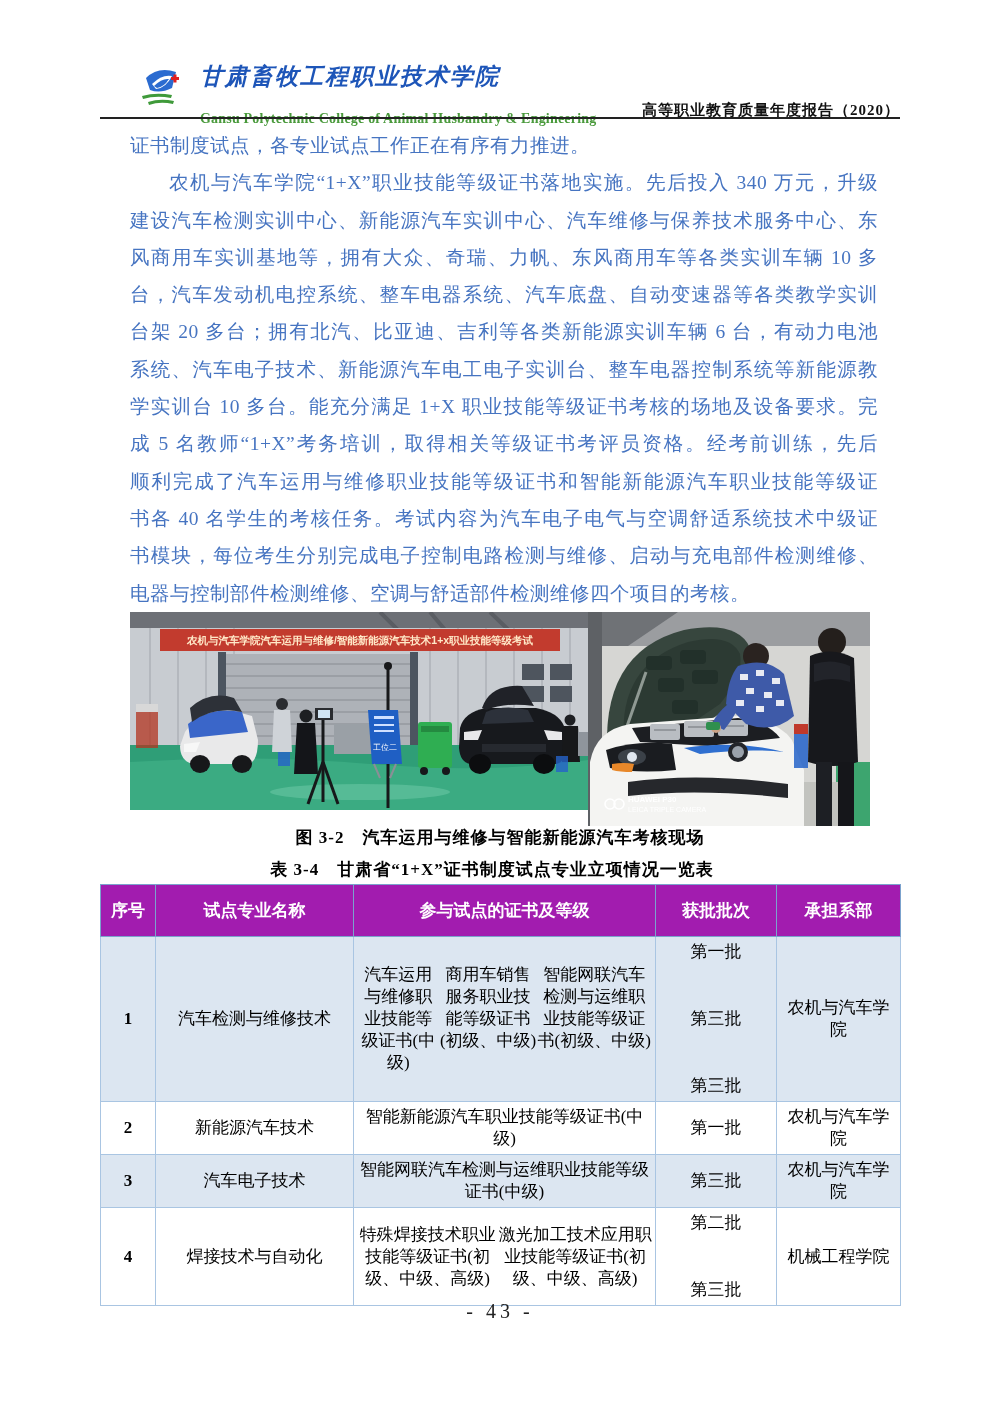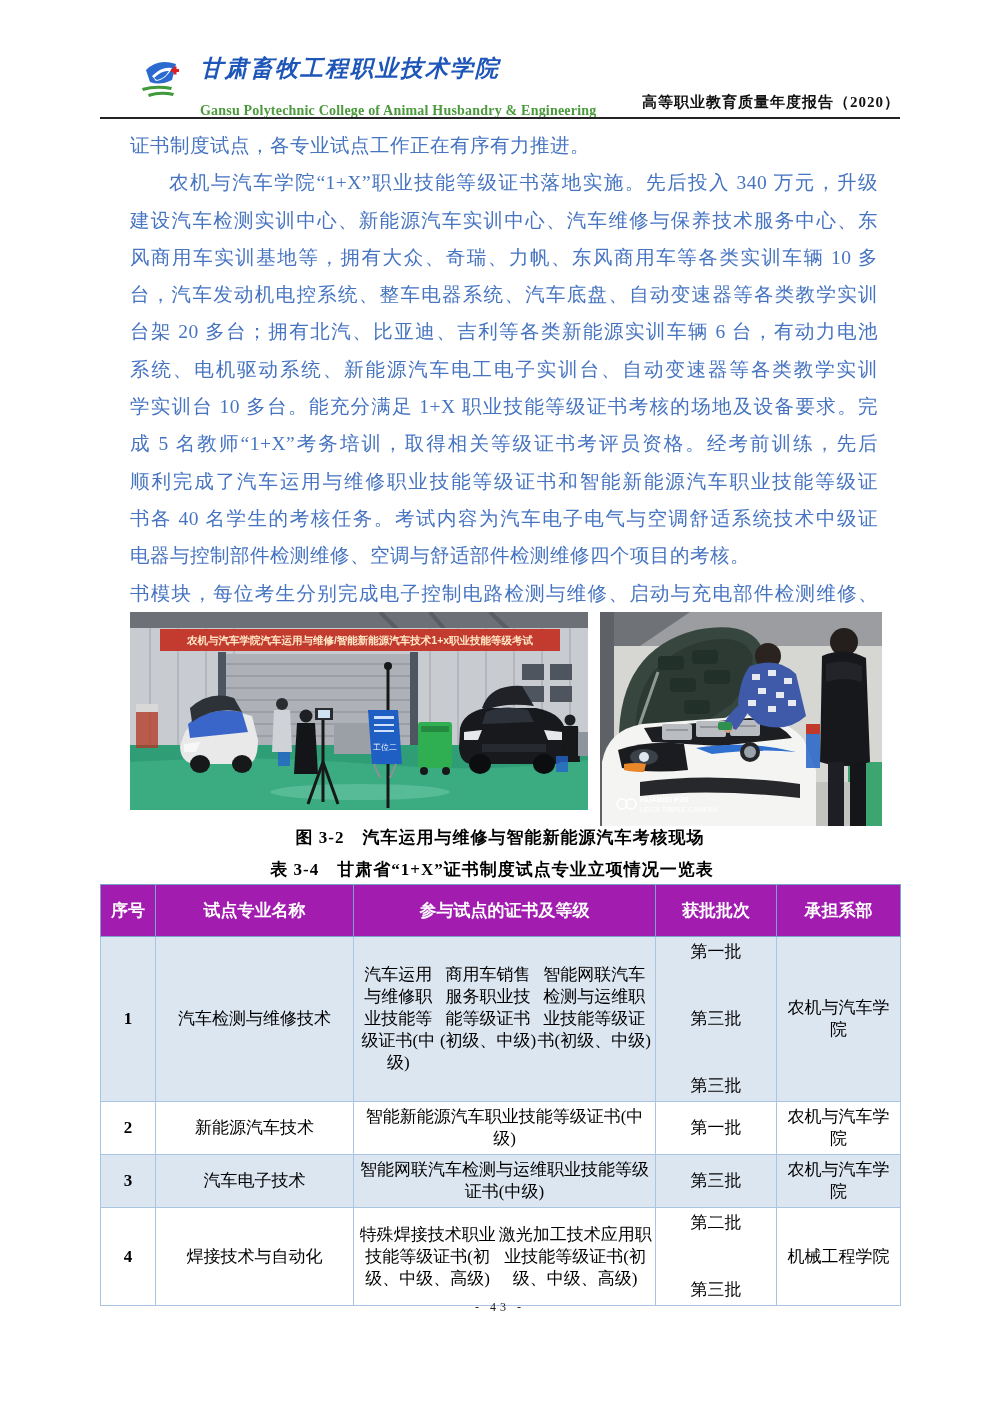--- a/index.html
+++ b/index.html
@@ -2,34 +2,34 @@
 <html><head>
 <meta charset="utf-8">
 <style>
   * { margin:0; padding:0; box-sizing:border-box; }
   html,body { background:#888; }
   .page {
     position:relative; width:1000px; height:1414px; margin:0 auto;
     background:#ffffff; font-family:"Liberation Serif", serif; overflow:hidden;
   }
   
-  .hdr { position:absolute; top:56px; left:100px; right:100px; height:62px; }
+  .hdr { position:absolute; top:64px; left:100px; right:100px; height:62px; }
   .hdr-logo { position:absolute; left:38px; top:0; display:flex; align-items:flex-start; gap:8px; }
   .hdr-logo-txt { display:flex; flex-direction:column; }
   .hdr-cn { color:#1d55b8; font-size:23px; font-weight:bold; font-style:italic; letter-spacing:2px; line-height:26px; }
   .hdr-en { color:#4a9a3c; font-size:14px; font-weight:bold; margin-top:21px; letter-spacing:.2px; }
   .hdr-right { position:absolute; right:0; bottom:6px; color:#111; font-size:15px; font-weight:600; letter-spacing:1px; }
   .hdr-rule { position:absolute; top:117px; left:100px; right:100px; height:0; border-top:2.5px solid #222; }
   
   .bodytext { position:absolute; top:127px; left:130px; width:748px; color:#4674c1; font-size:19.5px; }
   .line { line-height:37.3px; white-space:nowrap; text-align:justify; text-align-last:justify; text-justify:inter-ideograph; letter-spacing:.5px; }
   .line.nolast { text-align-last:left; }
   .line.indent { text-indent:2em; }
   
-  .photos { position:absolute; top:612px; left:130px; width:752px; display:flex; justify-content:space-between; align-items:flex-start; }
+  .photos { position:absolute; top:612px; left:130px; width:752px; display:flex; justify-content:flex-start; align-items:flex-start; }
   .photo { display:block; }
   
   .figcap { position:absolute; top:826px; left:100px; width:800px; text-align:center; font-size:17px; font-weight:bold; color:#000; letter-spacing:1px; }
   .tabcap { position:absolute; top:858px; left:92px; width:800px; text-align:center; font-size:17px; font-weight:bold; color:#000; letter-spacing:1px; }
   
   .tbl { position:absolute; top:884px; left:100px; width:800px; border-collapse:collapse; table-layout:fixed; font-size:17px; color:#000; }
   .tbl col.c1{width:55px;} .tbl col.c2{width:198px;} .tbl col.c3{width:302px;} .tbl col.c4{width:121px;} .tbl col.c5{width:124px;}
   .tbl th {
     background:#a21caf; color:#fff; font-weight:bold; font-size:17px;
     border:1px solid #7ba2cd; padding:6px 2px; height:52px; text-align:center; line-height:22px;
@@ -37,21 +37,21 @@
   .tbl td { border:1px solid #a9c5e2; text-align:center; vertical-align:middle; padding:4px 3px; line-height:22px; }
   .tbl tr.band td { background:#dce6f1; }
   .tbl tr.plain td { background:#ffffff; }
   .cell-no { font-weight:bold; }
   .certs { display:flex; }
   .cert { line-height:22px; }
   .batches { display:flex; flex-direction:column; align-items:center;gap:24px; }
   .batch + .batch { margin-top:21px; }
   .r1 td { height:136px; } .r2 td { height:44px; } .r3 td { height:46px; } .r4 td { height:98px; }
   
-  .pageno { position:absolute; top:1300px; left:0; width:100%; text-align:center; font-size:12px; color:#222; letter-spacing:4px; }
+  .pageno { position:absolute; top:1300px; left:0; width:100%; text-align:center; font-size:20px; color:#222; letter-spacing:4px; }
   svg text { font-family:"Liberation Sans", sans-serif; }
 </style>
 </head>
 <body>
 
 <div class="page">
 
   <div class="hdr">
     <div class="hdr-logo">
       <svg width="54" height="50" viewBox="0 0 54 50">
@@ -72,27 +72,27 @@
   </div>
   <div class="hdr-rule"></div>
 
   <div class="bodytext">
     <div class="line nolast">证书制度试点，各专业试点工作正在有序有力推进。</div>
     <div class="line indent">农机与汽车学院“1+X”职业技能等级证书落地实施。先后投入 340 万元，升级</div>
     <div class="line">建设汽车检测实训中心、新能源汽车实训中心、汽车维修与保养技术服务中心、东</div>
     <div class="line">风商用车实训基地等，拥有大众、奇瑞、力帆、东风商用车等各类实训车辆 10 多</div>
     <div class="line">台，汽车发动机电控系统、整车电器系统、汽车底盘、自动变速器等各类教学实训</div>
     <div class="line">台架 20 多台；拥有北汽、比亚迪、吉利等各类新能源实训车辆 6 台，有动力电池</div>
-    <div class="line">系统、电机驱动系统、新能源汽车电工电子实训台、自动变速器等各类教学实训</div>
+    <div class="line">系统、汽车电子技术、新能源汽车电工电子实训台、整车电器控制系统等新能源教</div>
     <div class="line">学实训台 10 多台。能充分满足 1+X 职业技能等级证书考核的场地及设备要求。完</div>
     <div class="line">成 5 名教师“1+X”考务培训，取得相关等级证书考评员资格。经考前训练，先后</div>
     <div class="line">顺利完成了汽车运用与维修职业技能等级证书和智能新能源汽车职业技能等级证</div>
     <div class="line">书各 40 名学生的考核任务。考试内容为汽车电子电气与空调舒适系统技术中级证</div>
+    <div class="line">书模块，每位考生分别完成电子控制电路检测与维修、启动与充电部件检测维修、</div>
     <div class="line nolast">电器与控制部件检测维修、空调与舒适部件检测维修四个项目的考核。</div>
-    <div class="line">书模块，每位考生分别完成电子控制电路检测与维修、启动与充电部件检测维修、</div>
   </div>
 
   <div class="photos">
 
     <svg class="photo" width="458" height="198" viewBox="0 0 458 198">
       <rect width="458" height="198" fill="#b9bec4"></rect>
       <rect x="0" y="0" width="458" height="16" fill="#6d7076"></rect>
       <path d="M250 0 L310 60 M300 0 L380 95 M360 0 L458 95" stroke="#5a5d63" stroke-width="4" fill="none"></path>
       <rect x="0" y="16" width="458" height="120" fill="#c8ccd1"></rect>
       <g stroke="#b4b8be" stroke-width="2">

